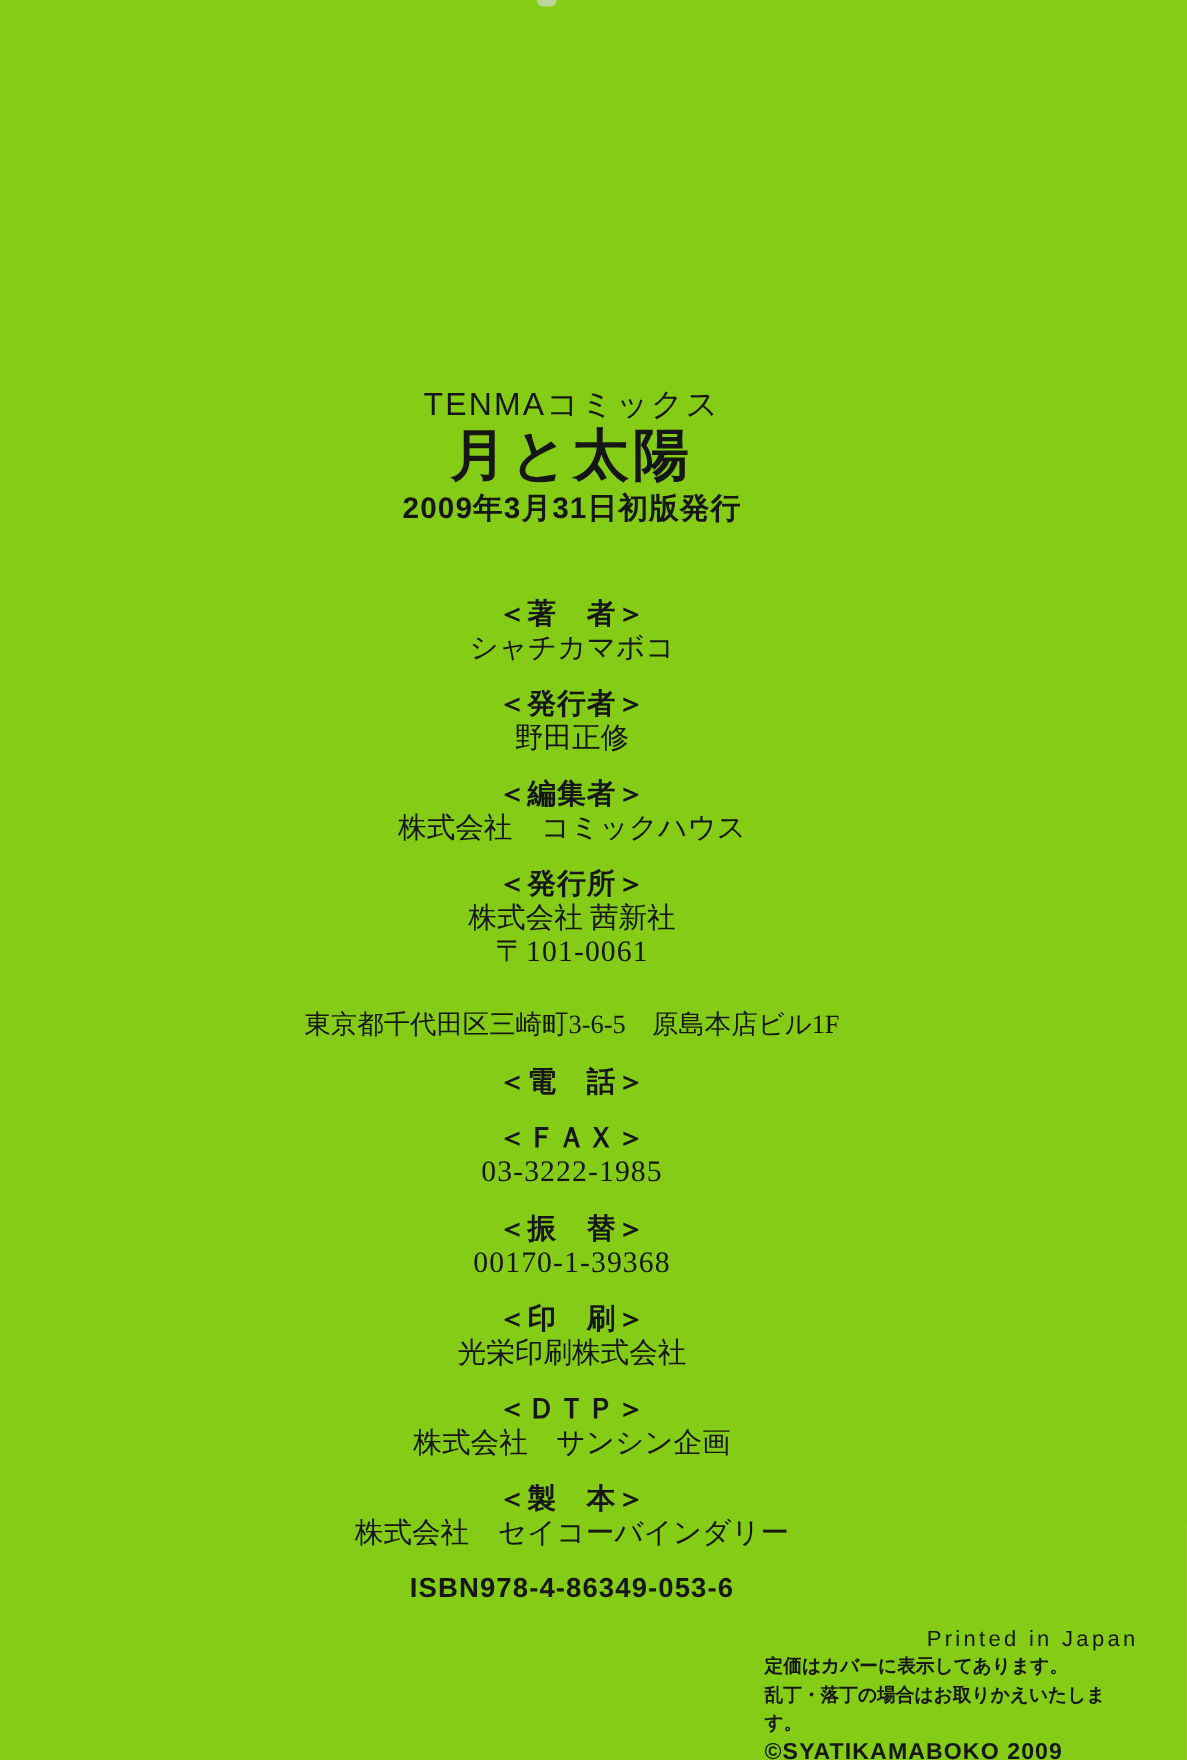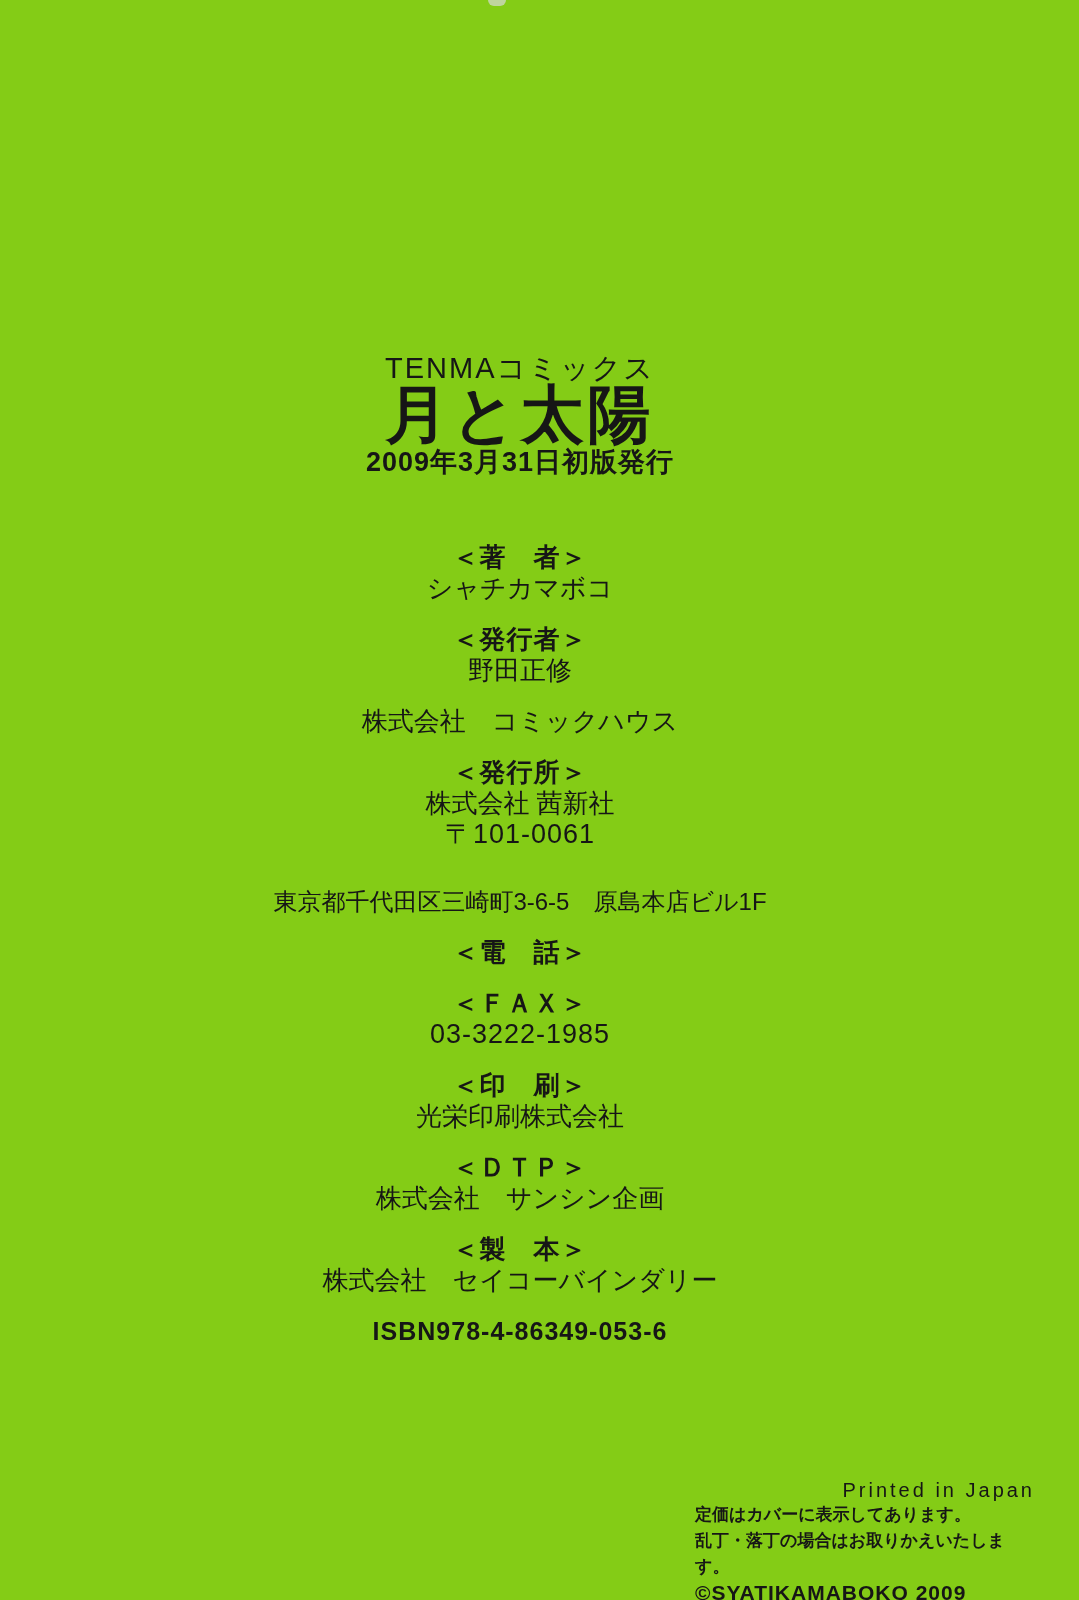--- a/index.html
+++ b/index.html
@@ -37,33 +37,33 @@
     padding-top: 350px;
     text-align: center;
   }
   .series {
     font-size: 29px;
     line-height: 36px;
     letter-spacing: 2px;
     font-weight: 500;
   }
   .title {
-    font-size: 63px;
+    font-size: 51px;
     line-height: 58px;
     letter-spacing: 4px;
     font-weight: 900;
     font-family: Liberation Serif, serif;
   }
   .edition {
     font-size: 27px;
     line-height: 36px;
     letter-spacing: 1px;
     font-weight: 600;
   }
-  .sections { margin-top: 62px; }
+  .sections { margin-top: 62px; font-family: Liberation Serif, serif; }
   .section { margin-bottom: 20px; }
   .section .label {
     font-size: 26px;
     line-height: 31px;
     letter-spacing: 1px;
     font-weight: 600;
   }
   .section .value {
     font-size: 26px;
     line-height: 31px;
@@ -128,39 +128,44 @@
         <div class="label">＜著　者＞</div>
         <div class="value">シャチカマボコ</div>
       </div>
 
       <div class="section">
         <div class="label">＜発行者＞</div>
         <div class="value">野田正修</div>
       </div>
 
       <div class="section">
+        <div class="label">＜編集者＞</div>
         <div class="value">株式会社　コミックハウス</div>
       </div>
 
       <div class="section">
         <div class="label">＜発行所＞</div>
         <div class="value">株式会社 茜新社</div>
         <div class="value num">〒101-0061</div>
         <div class="value addr">東京都千代田区三崎町3-6-5　原島本店ビル1F</div>
       </div>
 
       <div class="section">
         <div class="label">＜電　話＞</div>
       </div>
 
       <div class="section">
         <div class="label">＜ＦＡＸ＞</div>
         <div class="value num">03-3222-1985</div>
       </div>
 
+      <div class="section">
+        <div class="label">＜振　替＞</div>
+        <div class="value num">00170-1-39368</div>
+      </div>
 
       <div class="section">
         <div class="label">＜印　刷＞</div>
         <div class="value">光栄印刷株式会社</div>
       </div>
 
       <div class="section">
         <div class="label">＜ＤＴＰ＞</div>
         <div class="value">株式会社　サンシン企画</div>
       </div>

